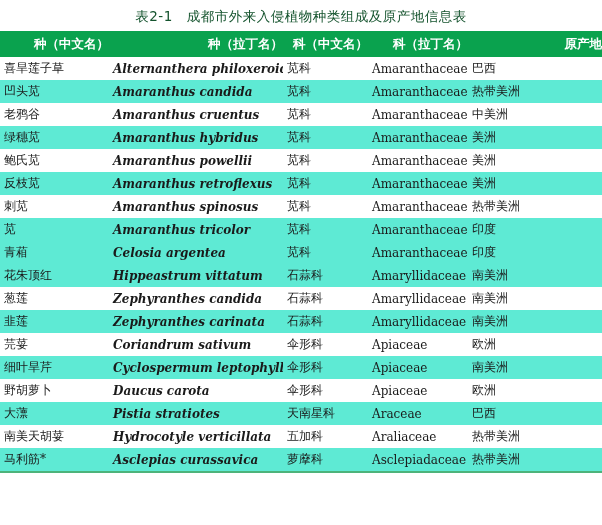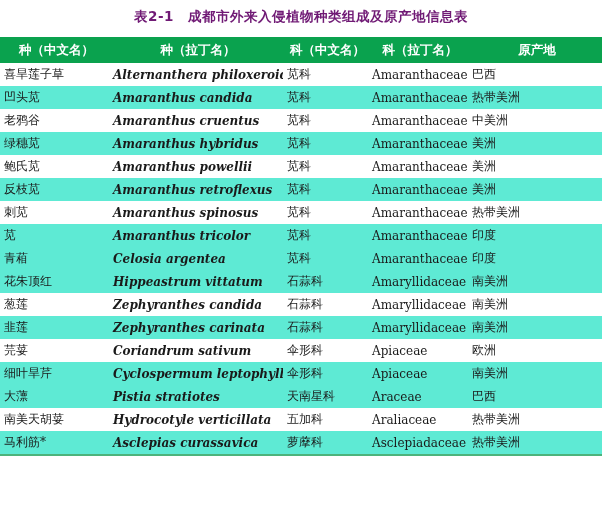--- a/index.html
+++ b/index.html
@@ -5,44 +5,44 @@
   html,body{margin:0;padding:0;background:#ffffff;}
   body{
     width:602px;height:525px;overflow:hidden;
     font-family:"DejaVu Serif","Liberation Serif",serif;
     -webkit-font-smoothing:antialiased;
     color:#1a1a1a;
   }
   .page-title{
     text-align:center;
     font-family:"DejaVu Sans","Liberation Sans",sans-serif;
-    font-weight:bold;
+    font-weight:normal;
     font-size:13.5px;
-    color:#701a75;
-    padding:8px 0 11px 0;
+    color:#14532d;
+    padding:8px 0 5px 0;
     letter-spacing:0.5px;
   }
   table.species-table{
     width:602px;
     border-collapse:collapse;
     table-layout:fixed;
     border-bottom:2px solid #4db37b;
   }
   table.species-table col.c1{width:109px;}
   table.species-table col.c2{width:174px;}
   table.species-table col.c3{width:85px;}
   table.species-table col.c4{width:100px;}
   table.species-table col.c5{width:134px;}
   thead th{
     background:#0aa24e;
     color:#ffffff;
     font-family:Liberation Mono, monospace;
     font-weight:bold;
     font-size:12.5px;
-    text-align:center;
+    text-align:right;
     height:26px;
     padding:0 0 0 4px;
     white-space:nowrap;
     overflow:hidden;
   }
   tbody td{
     height:23px;
     padding:0 0 0 4px;
     font-size:12px;
     white-space:nowrap;
@@ -173,20 +173,27 @@
         <td class="latin-family">Apiaceae</td>
         <td>欧洲</td>
       </tr>
       <tr class="alt">
         <td>细叶旱芹</td>
         <td class="latin-species">Cyclospermum leptophyllum</td>
         <td>伞形科</td>
         <td class="latin-family">Apiaceae</td>
         <td>南美洲</td>
       </tr>
+      <tr>
+        <td>野胡萝卜</td>
+        <td class="latin-species">Daucus carota</td>
+        <td>伞形科</td>
+        <td class="latin-family">Apiaceae</td>
+        <td>欧洲</td>
+      </tr>
       <tr class="alt">
         <td>大薸</td>
         <td class="latin-species">Pistia stratiotes</td>
         <td>天南星科</td>
         <td class="latin-family">Araceae</td>
         <td>巴西</td>
       </tr>
       <tr>
         <td>南美天胡荽</td>
         <td class="latin-species">Hydrocotyle verticillata</td>

